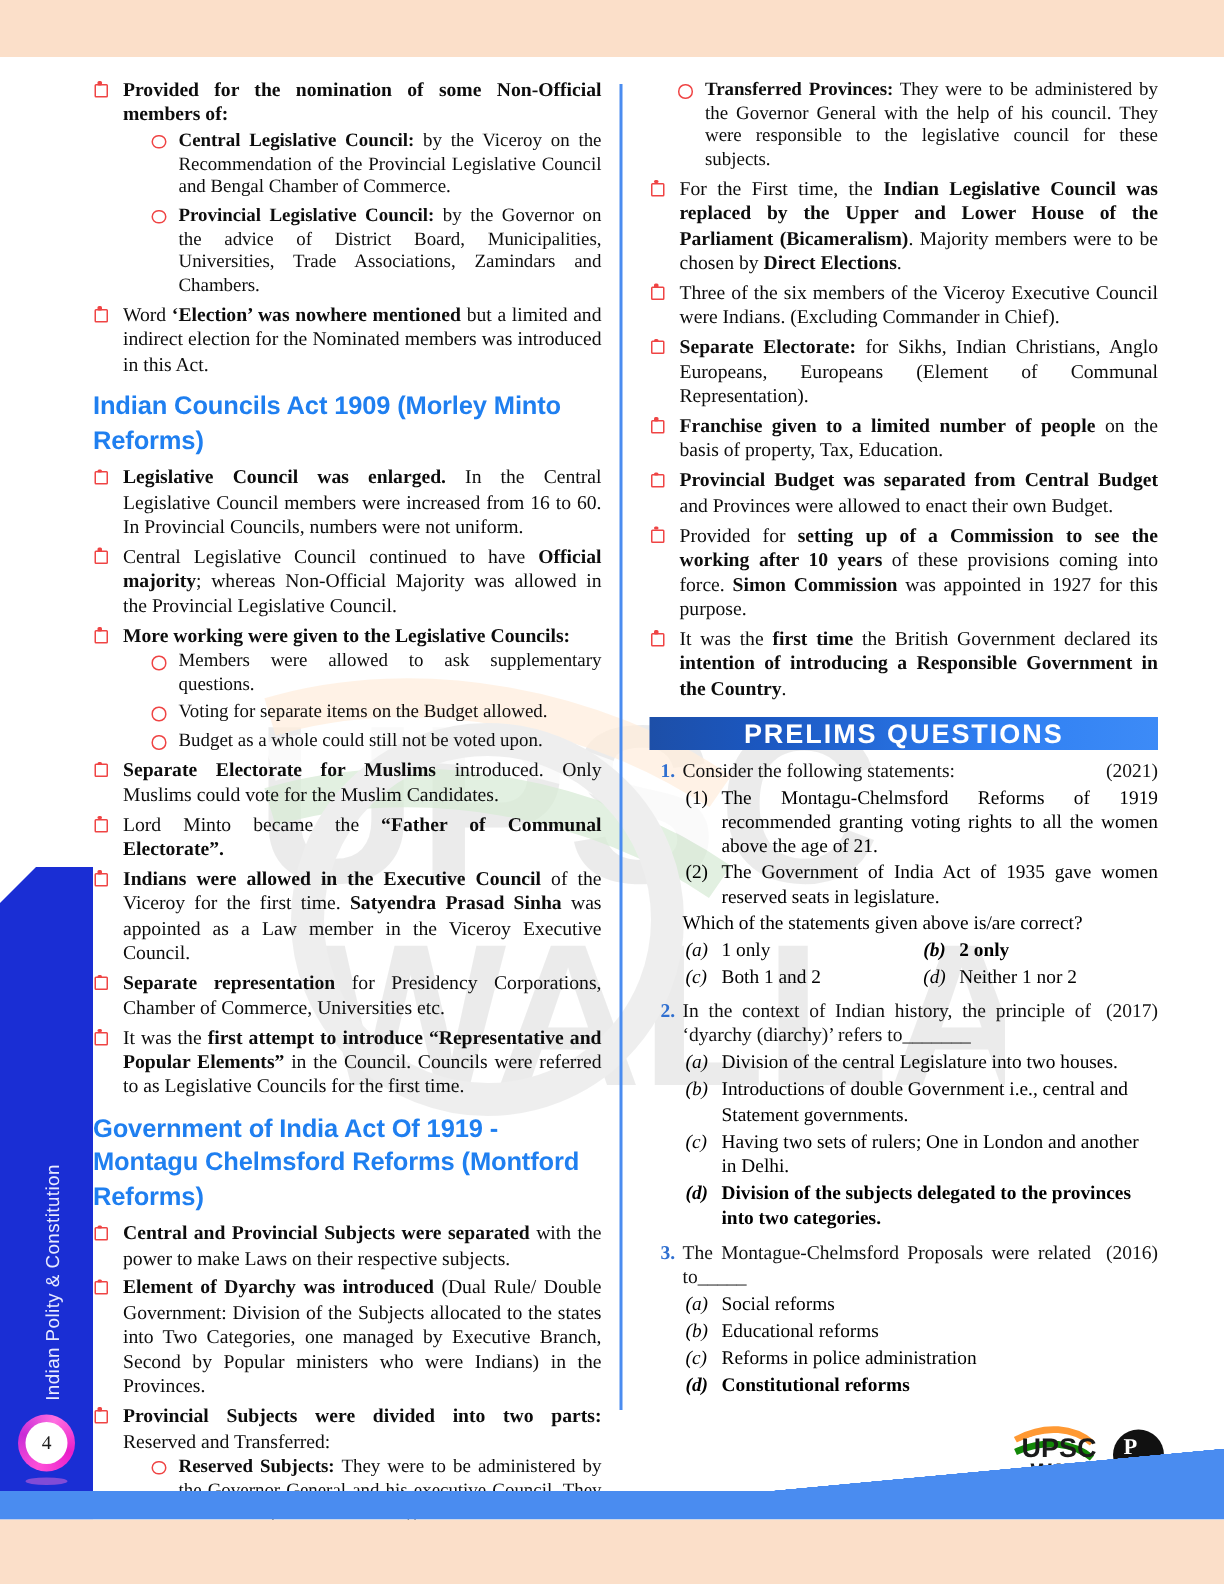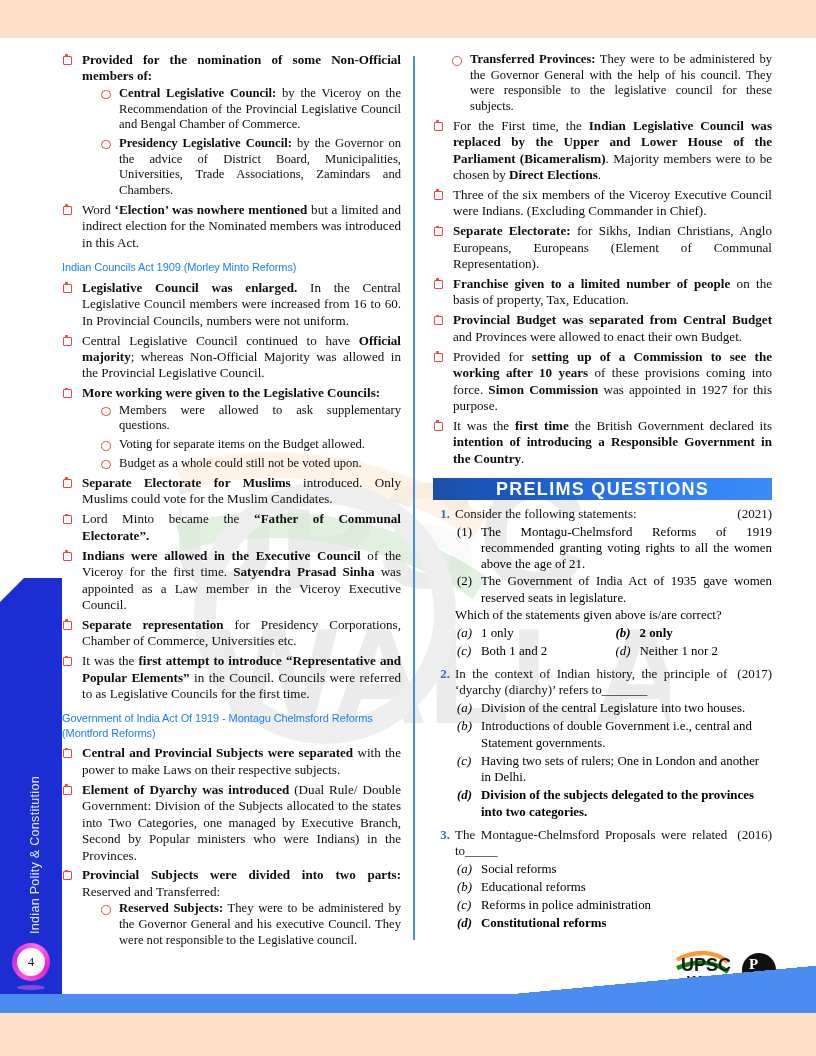--- a/index.html
+++ b/index.html
@@ -71,21 +71,21 @@
   .col{width:339px;}
   .col.left{padding-right:12px;}
   .col.right{padding-left:18px;}
   .divider{
     width:2px;background:#4a8cf0;margin-top:4px;height:884px;flex:0 0 2px;
   }
 
   
   .h2{
     color:#1f7ff0;font-family:"Liberation Sans", sans-serif;
-    font-weight:normal;font-size:11px;line-height:1.32;
+    font-weight:bold;font-size:17px;line-height:1.32;
     margin:9px 0 5px 0;letter-spacing:-.1px;
   }
   ul{list-style:none;margin:0;padding:0;}
   li{position:relative;}
 
   .l1{
     padding-left:20px;margin-bottom:3.5px;
     font-size:13.1px;line-height:1.255;text-align:justify;color:#0d0d0d;
   }
   .l1 > .bm{
@@ -168,21 +168,21 @@
       <circle cx="175" cy="175" r="120" fill="none" stroke="#9a9a9a" stroke-width="22"></circle>
     </svg>
   </div>
 
   <div class="content">
 
     <div class="col left">
       <ul id="left-list">
           <li class="l1"><span class="bm"></span><span><b>Provided for the nomination of some Non-Official members of:</b></span><ul class="sub">
               <li class="l2"><span class="bm"></span><span><b>Central Legislative Council:</b> by the Viceroy on the Recommendation of the Provincial Legislative Council and Bengal Chamber of Commerce.</span></li>
-              <li class="l2"><span class="bm"></span><span><b>Presidency Legislative Council:</b> by the Governor on the advice of District Board, Municipalities, Universities, Trade Associations, Zamindars and Chambers.</span></li>
+              <li class="l2"><span class="bm"></span><span><b>Provincial Legislative Council:</b> by the Governor on the advice of District Board, Municipalities, Universities, Trade Associations, Zamindars and Chambers.</span></li>
             </ul></li>
           <li class="l1"><span class="bm"></span><span>Word <b>‘Election’ was nowhere mentioned</b> but a limited and indirect election for the Nominated members was introduced in this Act.</span></li>
           <li class="h2">Indian Councils Act 1909 (Morley Minto Reforms)</li>
           <li class="l1"><span class="bm"></span><span><b>Legislative Council was enlarged.</b> In the Central Legislative Council members were increased from 16 to 60. In Provincial Councils, numbers were not uniform.</span></li>
           <li class="l1"><span class="bm"></span><span>Central Legislative Council continued to have <b>Official majority</b>; whereas Non-Official Majority was allowed in the Provincial Legislative Council.</span></li>
           <li class="l1"><span class="bm"></span><span><b>More working were given to the Legislative Councils:</b></span><ul class="sub">
               <li class="l2"><span class="bm"></span><span>Members were allowed to ask supplementary questions.</span></li>
               <li class="l2"><span class="bm"></span><span>Voting for separate items on the Budget allowed.</span></li>
               <li class="l2"><span class="bm"></span><span>Budget as a whole could still not be voted upon.</span></li>
             </ul></li>

